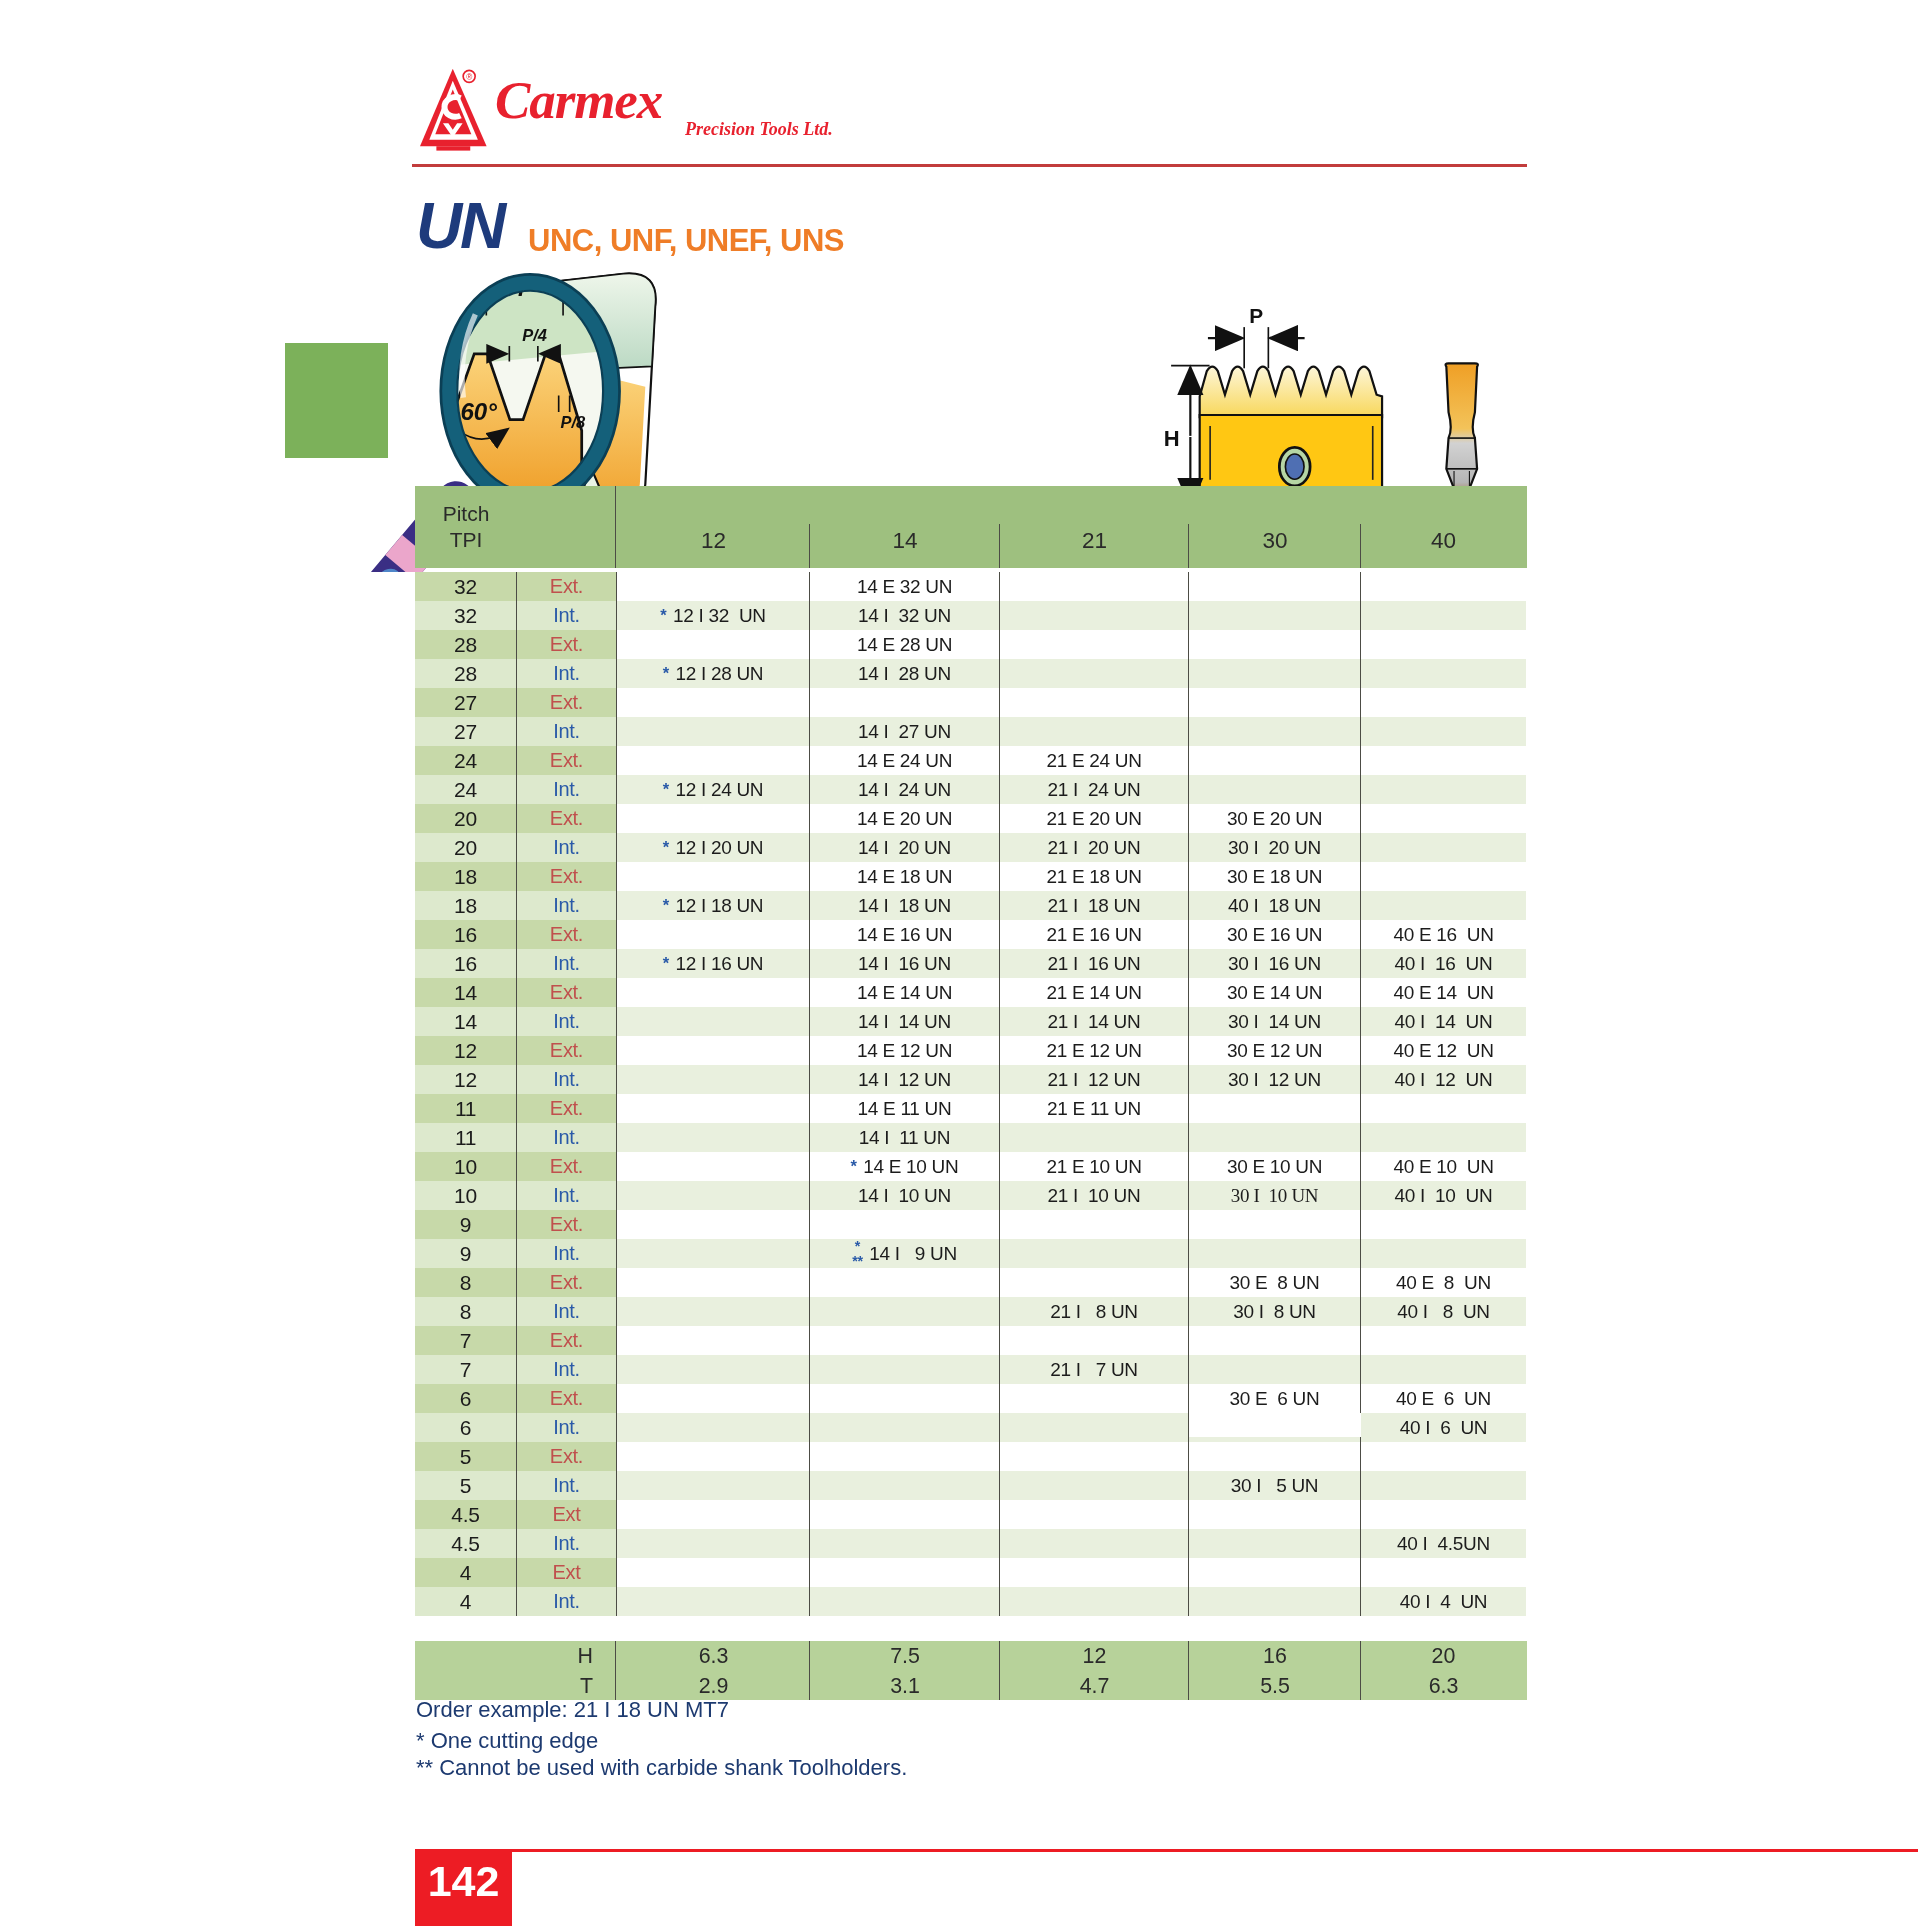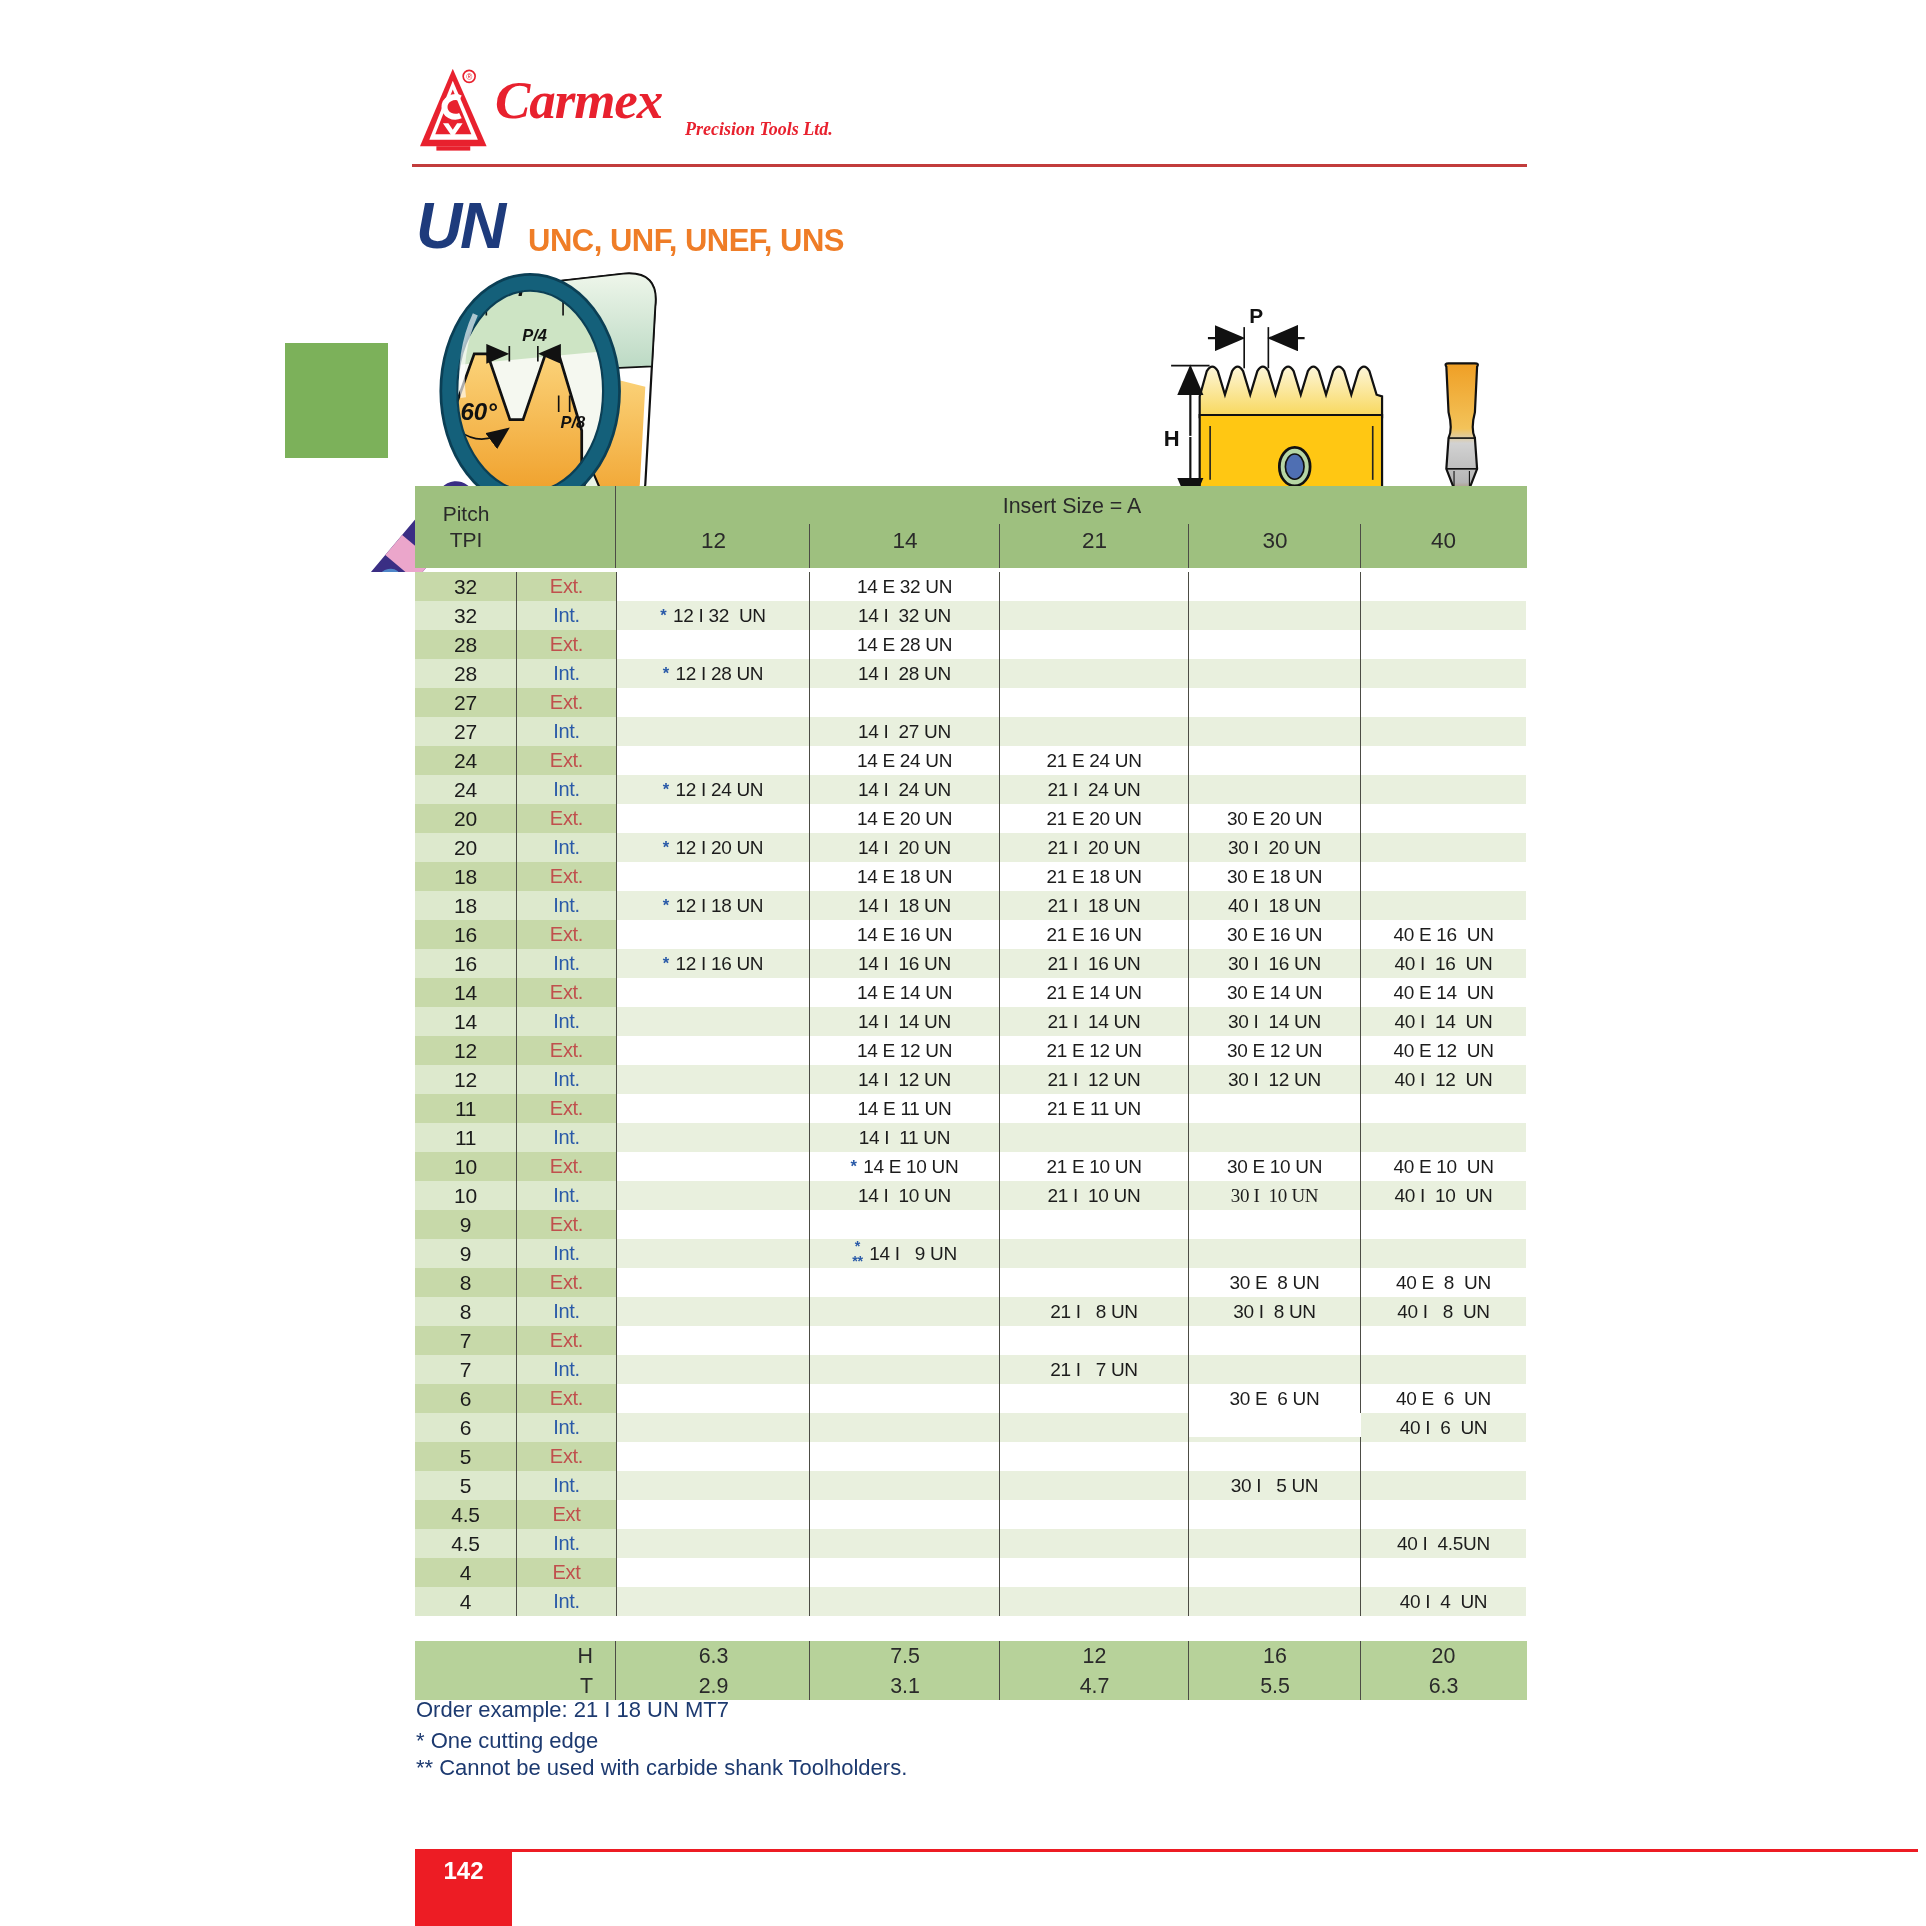--- a/index.html
+++ b/index.html
@@ -63,21 +63,21 @@
   .ft-val{text-align:center;font-size:21.4px;color:#2a2a2a;}
 
   
   .note{position:absolute;left:416px;font-size:22px;color:#1d3a70;}
   #order-example{top:1697px;}
   #note-1{top:1728px;}
   #note-2{top:1755px;}
 
   
   #page-num-block{position:absolute;left:415px;top:1849px;width:97px;height:77px;background:#ed1c24;}
-  #page-num{width:100%;text-align:center;margin-top:7.7px;font-size:24px;font-weight:bold;color:#ffffff;}
+  #page-num{width:100%;text-align:center;margin-top:7.7px;font-size:43px;font-weight:bold;color:#ffffff;}
   #bottom-rule{position:absolute;left:512px;top:1849px;width:1406px;height:3.3px;background:#ed1c24;}
 </style>
 </head>
 <body>
 
 <div id="page">
 
   <svg id="logo-icon" width="71" height="88" viewBox="0 0 130 160">
     <polygon points="60,8 122,150 0,150" fill="#e8212e"></polygon>
     <polygon points="60,30 106,138 17,138" fill="#ffffff"></polygon>
@@ -219,21 +219,20 @@
     <line x1="670" y1="448" x2="620" y2="448" stroke="#111" stroke-width="4" marker-end="url(#ah)"></line>
     <text class="dimtext" x="588" y="436" text-anchor="middle" font-size="40">T</text>
   </svg>
 
   <div id="un-table">
     <div id="table-header">
       <div id="pitch-label">
         <div>Pitch</div>
         <div>TPI</div>
       </div>
-      <div id="insert-size-label">Insert Size = A</div>
       <div id="size-labels">
           <div class="size-label" style="width: 193px;">12</div>
           <div class="size-label" style="width: 190px;">14</div>
           <div class="size-label" style="width: 189px;">21</div>
           <div class="size-label" style="width: 172px;">30</div>
           <div class="size-label" style="width: 165px;">40</div>
         </div>
       <div class="vline" style="left:200px;top:0;height:82px;"></div>
       <div class="vline" style="left:394px;top:38px;height:44px;"></div>
       <div class="vline" style="left:584px;top:38px;height:44px;"></div>

